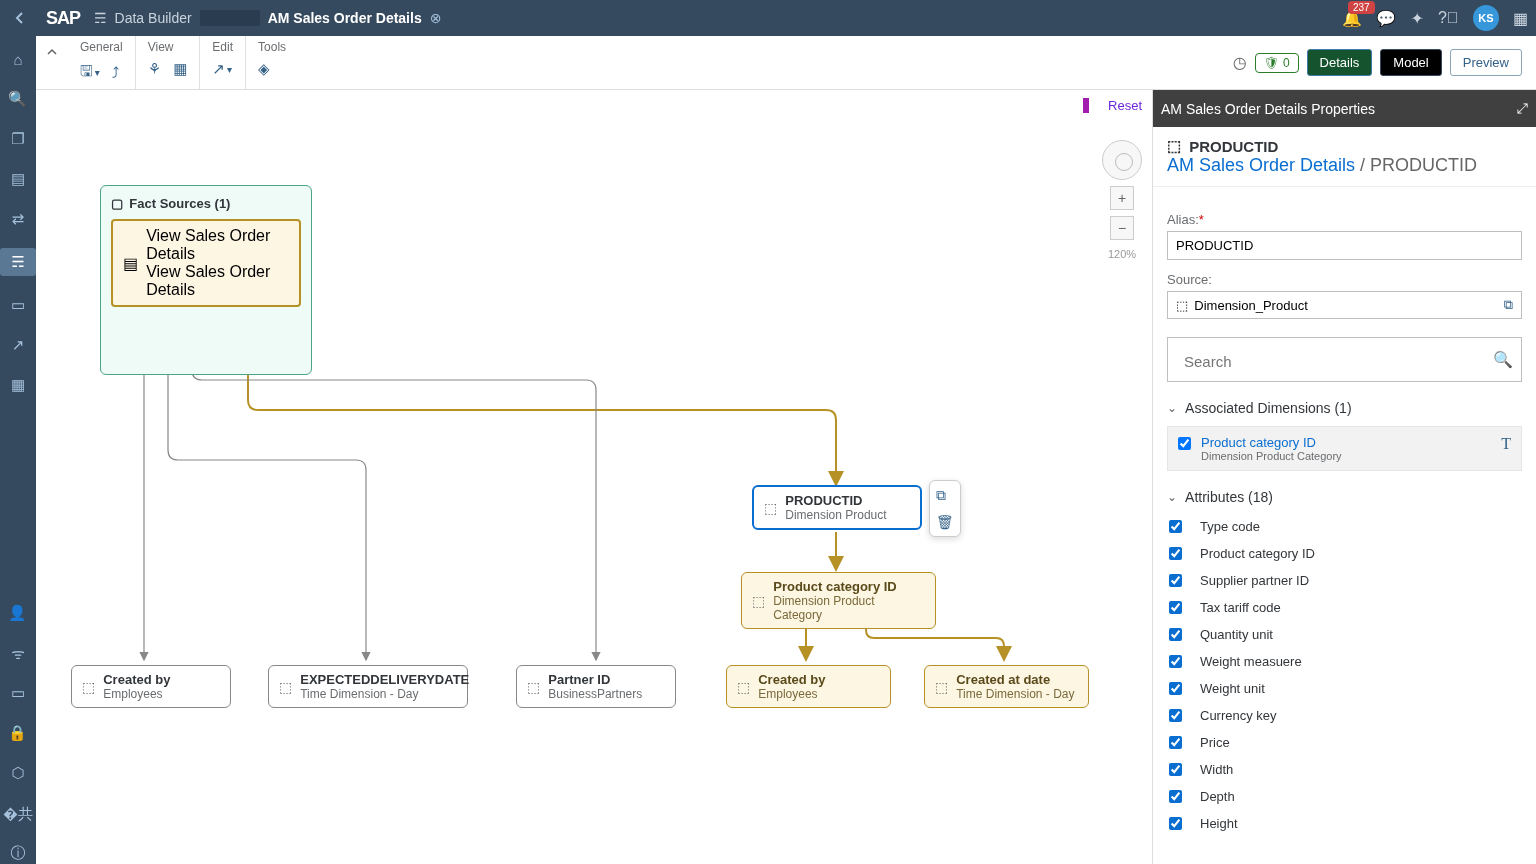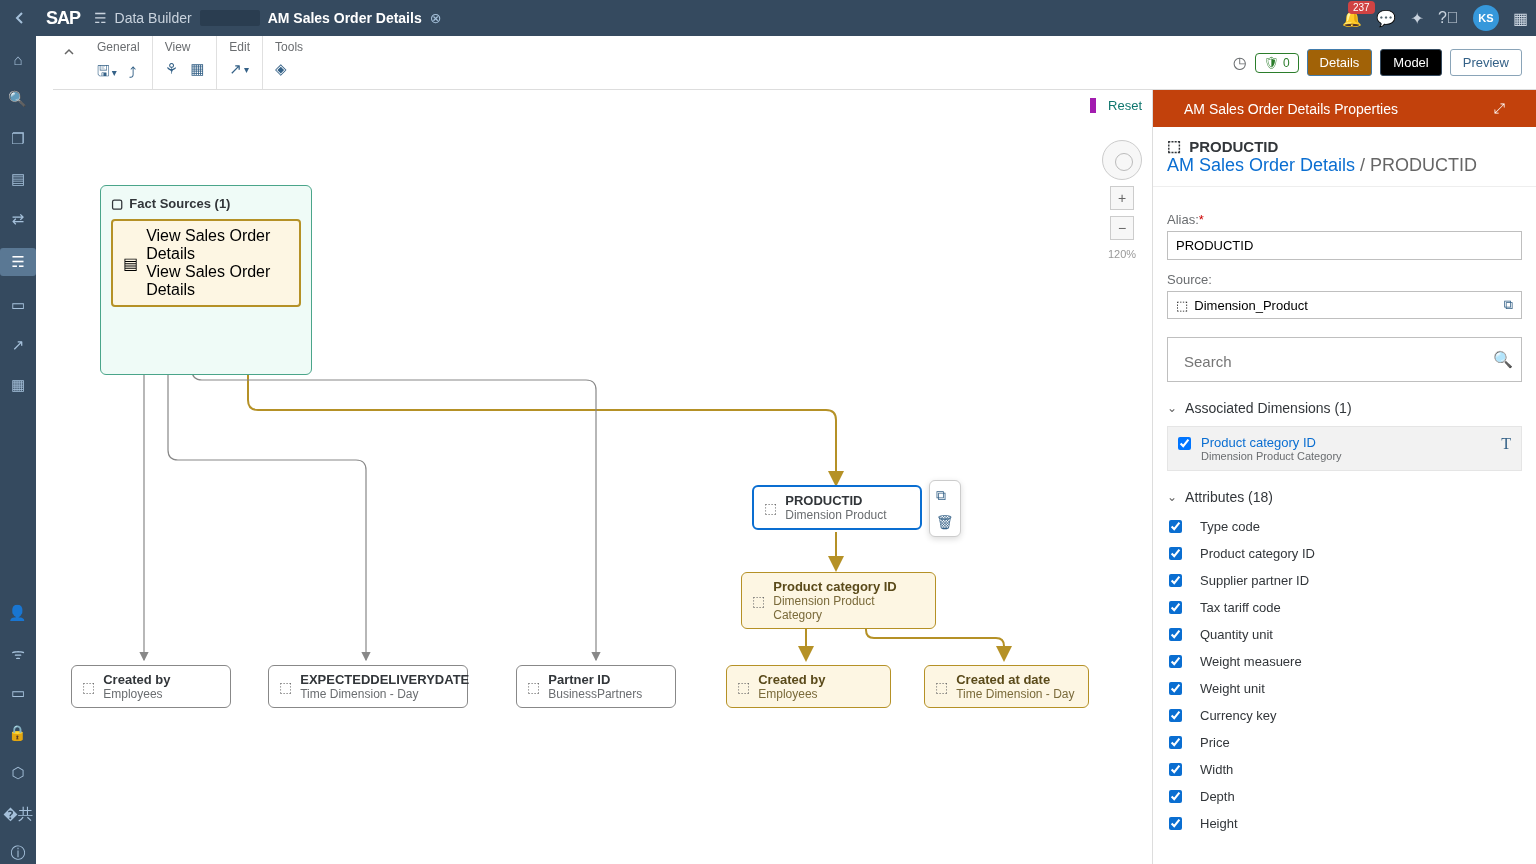--- a/index.html
+++ b/index.html
@@ -14,43 +14,43 @@
 .topbar .right .icon { color: #c9d3de; cursor: pointer; font-size: 16px; }
 .topbar .badge-wrap { position: relative; }
 .topbar .badge { position: absolute; top: -8px; right: -12px; background: #d04343; color: #fff; font-size: 10px; padding: 1px 5px; border-radius: 4px; }
 .topbar .avatar { width: 26px; height: 26px; border-radius: 50%; background: #3698db; display: flex; align-items: center; justify-content: center; font-size: 11px; font-weight: 600; }
 
 .leftnav { position: absolute; left: 0; top: 36px; bottom: 0; width: 36px; background: #354a5f; display: flex; flex-direction: column; align-items: center; padding-top: 12px; gap: 18px; }
 .leftnav .nav-icon { color: #a5c0da; font-size: 15px; cursor: pointer; width: 36px; height: 22px; display: flex; align-items: center; justify-content: center; }
 .leftnav .nav-icon.active { background: #5a7894; color: #fff; border-radius: 3px; height: 28px; }
 .leftnav .spacer { flex: 1; }
 
-.ribbon { position: absolute; left: 53px; right: 0; top: 36px; height: 54px; background: #fff; border-bottom: 1px solid #ddd; display: flex; align-items: flex-start; }
+.ribbon { position: absolute; left: 36px; right: 0; top: 36px; height: 54px; background: #fff; border-bottom: 1px solid #ddd; display: flex; align-items: flex-start; }
 .ribbon .collapse { width: 24px; height: 24px; display: flex; align-items: center; justify-content: center; color: #666; cursor: pointer; margin: 4px; }
 .ribbon .group { display: flex; flex-direction: column; border-right: 1px solid #e0e0e0; padding: 0 12px; height: 100%; }
 .ribbon .group .label { font-size: 12px; color: #6a6d70; padding: 4px 0; }
 .ribbon .group .icons { display: flex; gap: 12px; align-items: center; padding-top: 2px; }
 .ribbon .tool-icon { color: #346187; cursor: pointer; font-size: 15px; display: flex; align-items: center; gap: 2px; }
 .ribbon .right { margin-left: auto; display: flex; align-items: center; gap: 8px; height: 100%; padding-right: 14px; }
 .ribbon .clock { color: #6a6d70; cursor: pointer; }
 .ribbon .status { border: 1px solid #2b7d2b; color: #2b7d2b; border-radius: 4px; padding: 2px 8px; font-size: 12px; display: flex; align-items: center; gap: 4px; }
 .ribbon .tab { border: 1px solid #8aa4b8; color: #346187; padding: 5px 12px; font-size: 13px; cursor: pointer; border-radius: 3px; background: #fff; }
-.ribbon .tab.active-details { background: #a16207; color: #fff; border-color: #427cac; }
+.ribbon .tab.active-details { background: #14532d; color: #fff; border-color: #427cac; }
 .ribbon .tab.active-model { background: #000000; color: #fff; border-color: #354a5f; }
 
 .canvas { position: absolute; left: 36px; top: 90px; bottom: 0; right: 384px; background: #fff; }
-.canvas .reset { position: absolute; top: 8px; right: 10px; color: #0f766e; cursor: pointer; font-size: 13px; border-left: 6px solid #a21caf; padding-left: 12px; }
+.canvas .reset { position: absolute; top: 8px; right: 10px; color: #6d28d9; cursor: pointer; font-size: 13px; border-left: 6px solid #a21caf; padding-left: 19px; }
 .canvas .zoom-controls { position: absolute; top: 50px; right: 10px; display: flex; flex-direction: column; align-items: center; gap: 6px; }
 .canvas .zoom-compass { width: 40px; height: 40px; border: 1px solid #ccc; border-radius: 50%; background: #f7f7f7; position: relative; }
 .canvas .zoom-compass::before { content: ""; position: absolute; left: 12px; top: 12px; width: 16px; height: 16px; border: 1px solid #bbb; border-radius: 50%; }
 .canvas .zoom-btn { width: 24px; height: 24px; border: 1px solid #ccc; background: #f7f7f7; display: flex; align-items: center; justify-content: center; font-size: 14px; color: #666; cursor: pointer; }
 .canvas .zoom-level { font-size: 11px; color: #999; margin-top: 2px; }
 
 .panel { position: absolute; right: 0; top: 90px; bottom: 0; width: 384px; border-left: 1px solid #ddd; background: #fff; display: flex; flex-direction: column; overflow: hidden; }
-.panel-header { background: #c2410c; color: #fff; padding: 10px 31px; font-size: 14px; display: flex; align-items: center; justify-content: space-between; }
+.panel-header { background: #404040; color: #fff; padding: 10px 8px; font-size: 14px; display: flex; align-items: center; justify-content: space-between; }
 .panel-header .expand { cursor: pointer; }
 .panel-sub { padding: 10px 14px; border-bottom: 1px solid #eee; }
 .panel-sub .row1 { display: flex; align-items: center; gap: 8px; font-size: 15px; font-weight: 600; color: #32363a; }
 .panel-sub .crumb2 { font-size: 18px; color: #666; }
 .panel-sub .crumb2 .link { color: #0a6ed1; cursor: pointer; }
 .panel-body { padding: 10px 14px; overflow-y: auto; flex: 1; }
 .panel-body .field-label { font-size: 13px; color: #6a6d70; margin-top: 15px; }
 .panel-body .field-label .req { color: #c00; }
 .panel-body input[type=text] { width: 100%; padding: 6px 8px; border: 1px solid #bfbfbf; font-size: 13px; margin-top: 4px; }
 .panel-body .source-row { display: flex; align-items: center; border: 1px solid #bfbfbf; padding: 5px 8px; margin-top: 4px; gap: 6px; font-size: 13px; }

